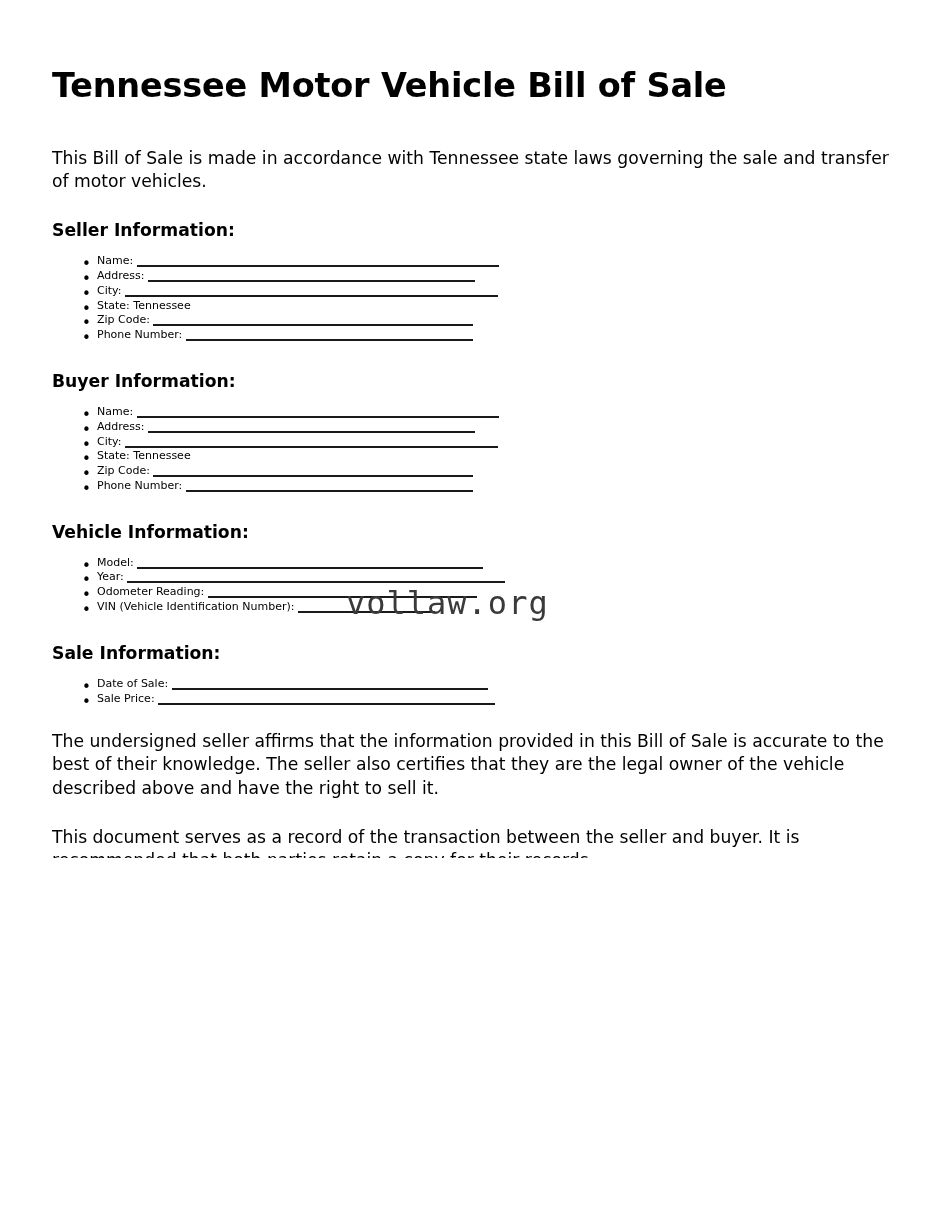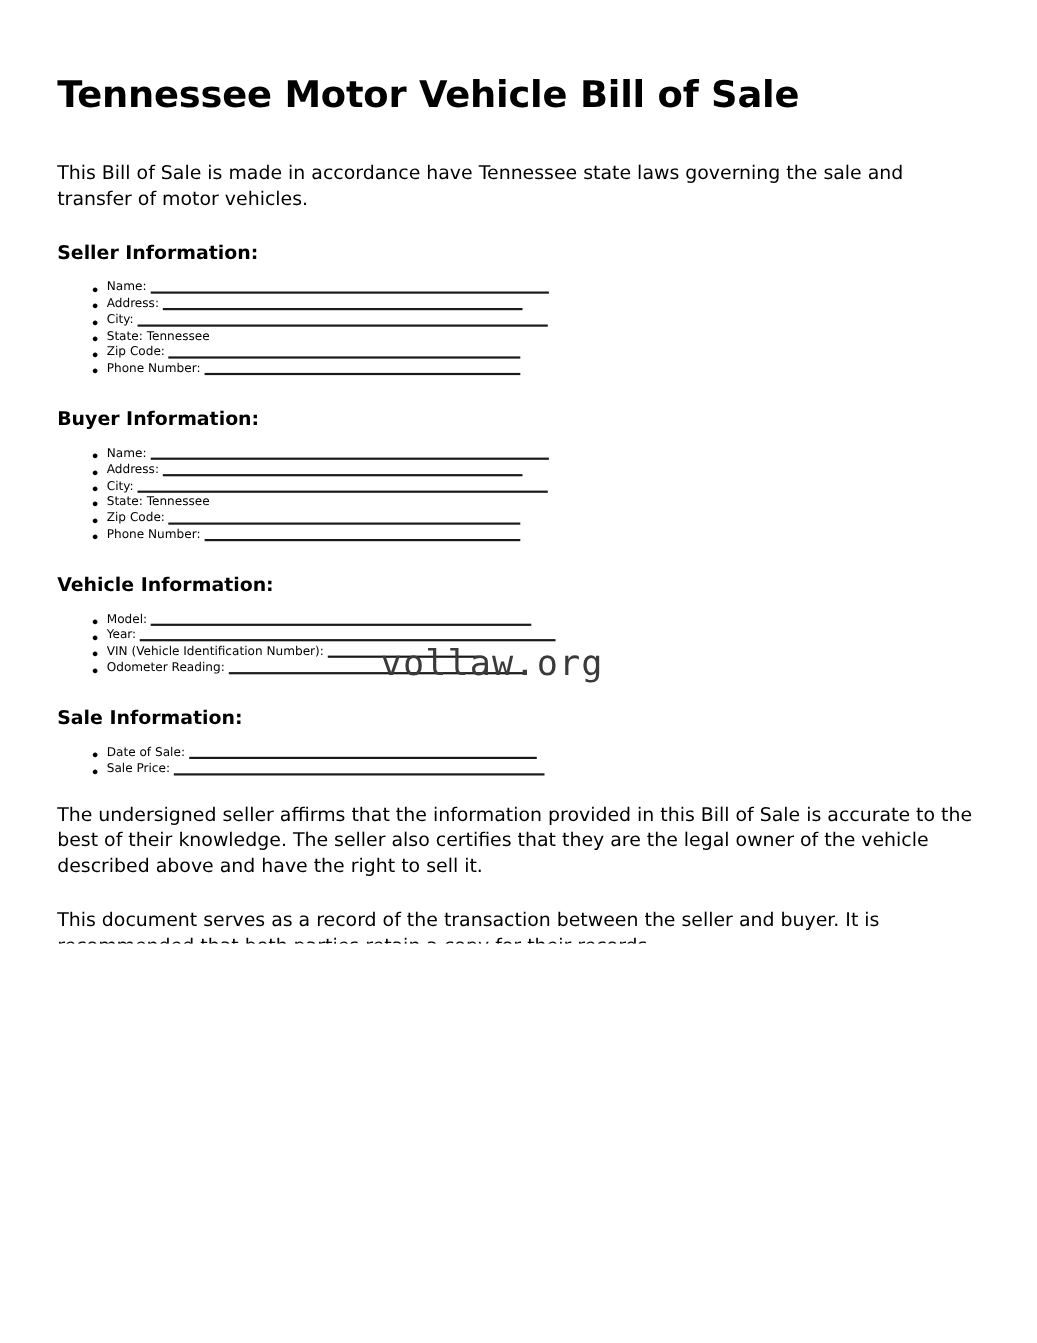--- a/index.html
+++ b/index.html
@@ -107,21 +107,21 @@
     margin-top: 26px;
   }
 </style>
 </head>
 <body>
 
 <div class="page">
 
   <h1 class="doc-title">Tennessee Motor Vehicle Bill of Sale</h1>
 
-  <p class="intro-para">This Bill of Sale is made in accordance have Tennessee state laws governing the sale and transfer of motor vehicles.</p>
+  <p class="intro-para">This Bill of Sale is made in accordance with Tennessee state laws governing the sale and transfer of motor vehicles.</p>
 
   <h2 class="section-heading">Seller Information:</h2>
   <ul class="field-list" id="seller-list">
       <li><span>Name:</span> <span class="blank" style="width: 362px;"></span></li>
       <li><span>Address:</span> <span class="blank" style="width: 327px;"></span></li>
       <li><span>City:</span> <span class="blank" style="width: 373px;"></span></li>
       <li><span>State:</span><span> Tennessee</span></li>
       <li><span>Zip Code:</span> <span class="blank" style="width: 320px;"></span></li>
       <li><span>Phone Number:</span> <span class="blank" style="width: 287px;"></span></li>
     </ul>
@@ -133,22 +133,22 @@
       <li><span>City:</span> <span class="blank" style="width: 373px;"></span></li>
       <li><span>State:</span><span> Tennessee</span></li>
       <li><span>Zip Code:</span> <span class="blank" style="width: 320px;"></span></li>
       <li><span>Phone Number:</span> <span class="blank" style="width: 287px;"></span></li>
     </ul>
 
   <h2 class="section-heading">Vehicle Information:</h2>
   <ul class="field-list" id="vehicle-list">
       <li><span>Model:</span> <span class="blank" style="width: 346px;"></span></li>
       <li><span>Year:</span> <span class="blank" style="width: 378px;"></span></li>
+      <li><span>Odometer Reading:</span> <span class="blank" style="width: 269px;"></span></li>
       <li><span>VIN (Vehicle Identification Number):</span> <span class="blank" style="width: 137px;"></span></li>
-      <li><span>Odometer Reading:</span> <span class="blank" style="width: 269px;"></span></li>
     </ul>
 
   <h2 class="section-heading">Sale Information:</h2>
   <ul class="field-list" id="sale-list">
       <li><span>Date of Sale:</span> <span class="blank" style="width: 316px;"></span></li>
       <li><span>Sale Price:</span> <span class="blank" style="width: 337px;"></span></li>
     </ul>
 
   <p class="para">The undersigned seller affirms that the information provided in this Bill of Sale is accurate to the best of their knowledge. The seller also certifies that they are the legal owner of the vehicle described above and have the right to sell it.</p>
 

